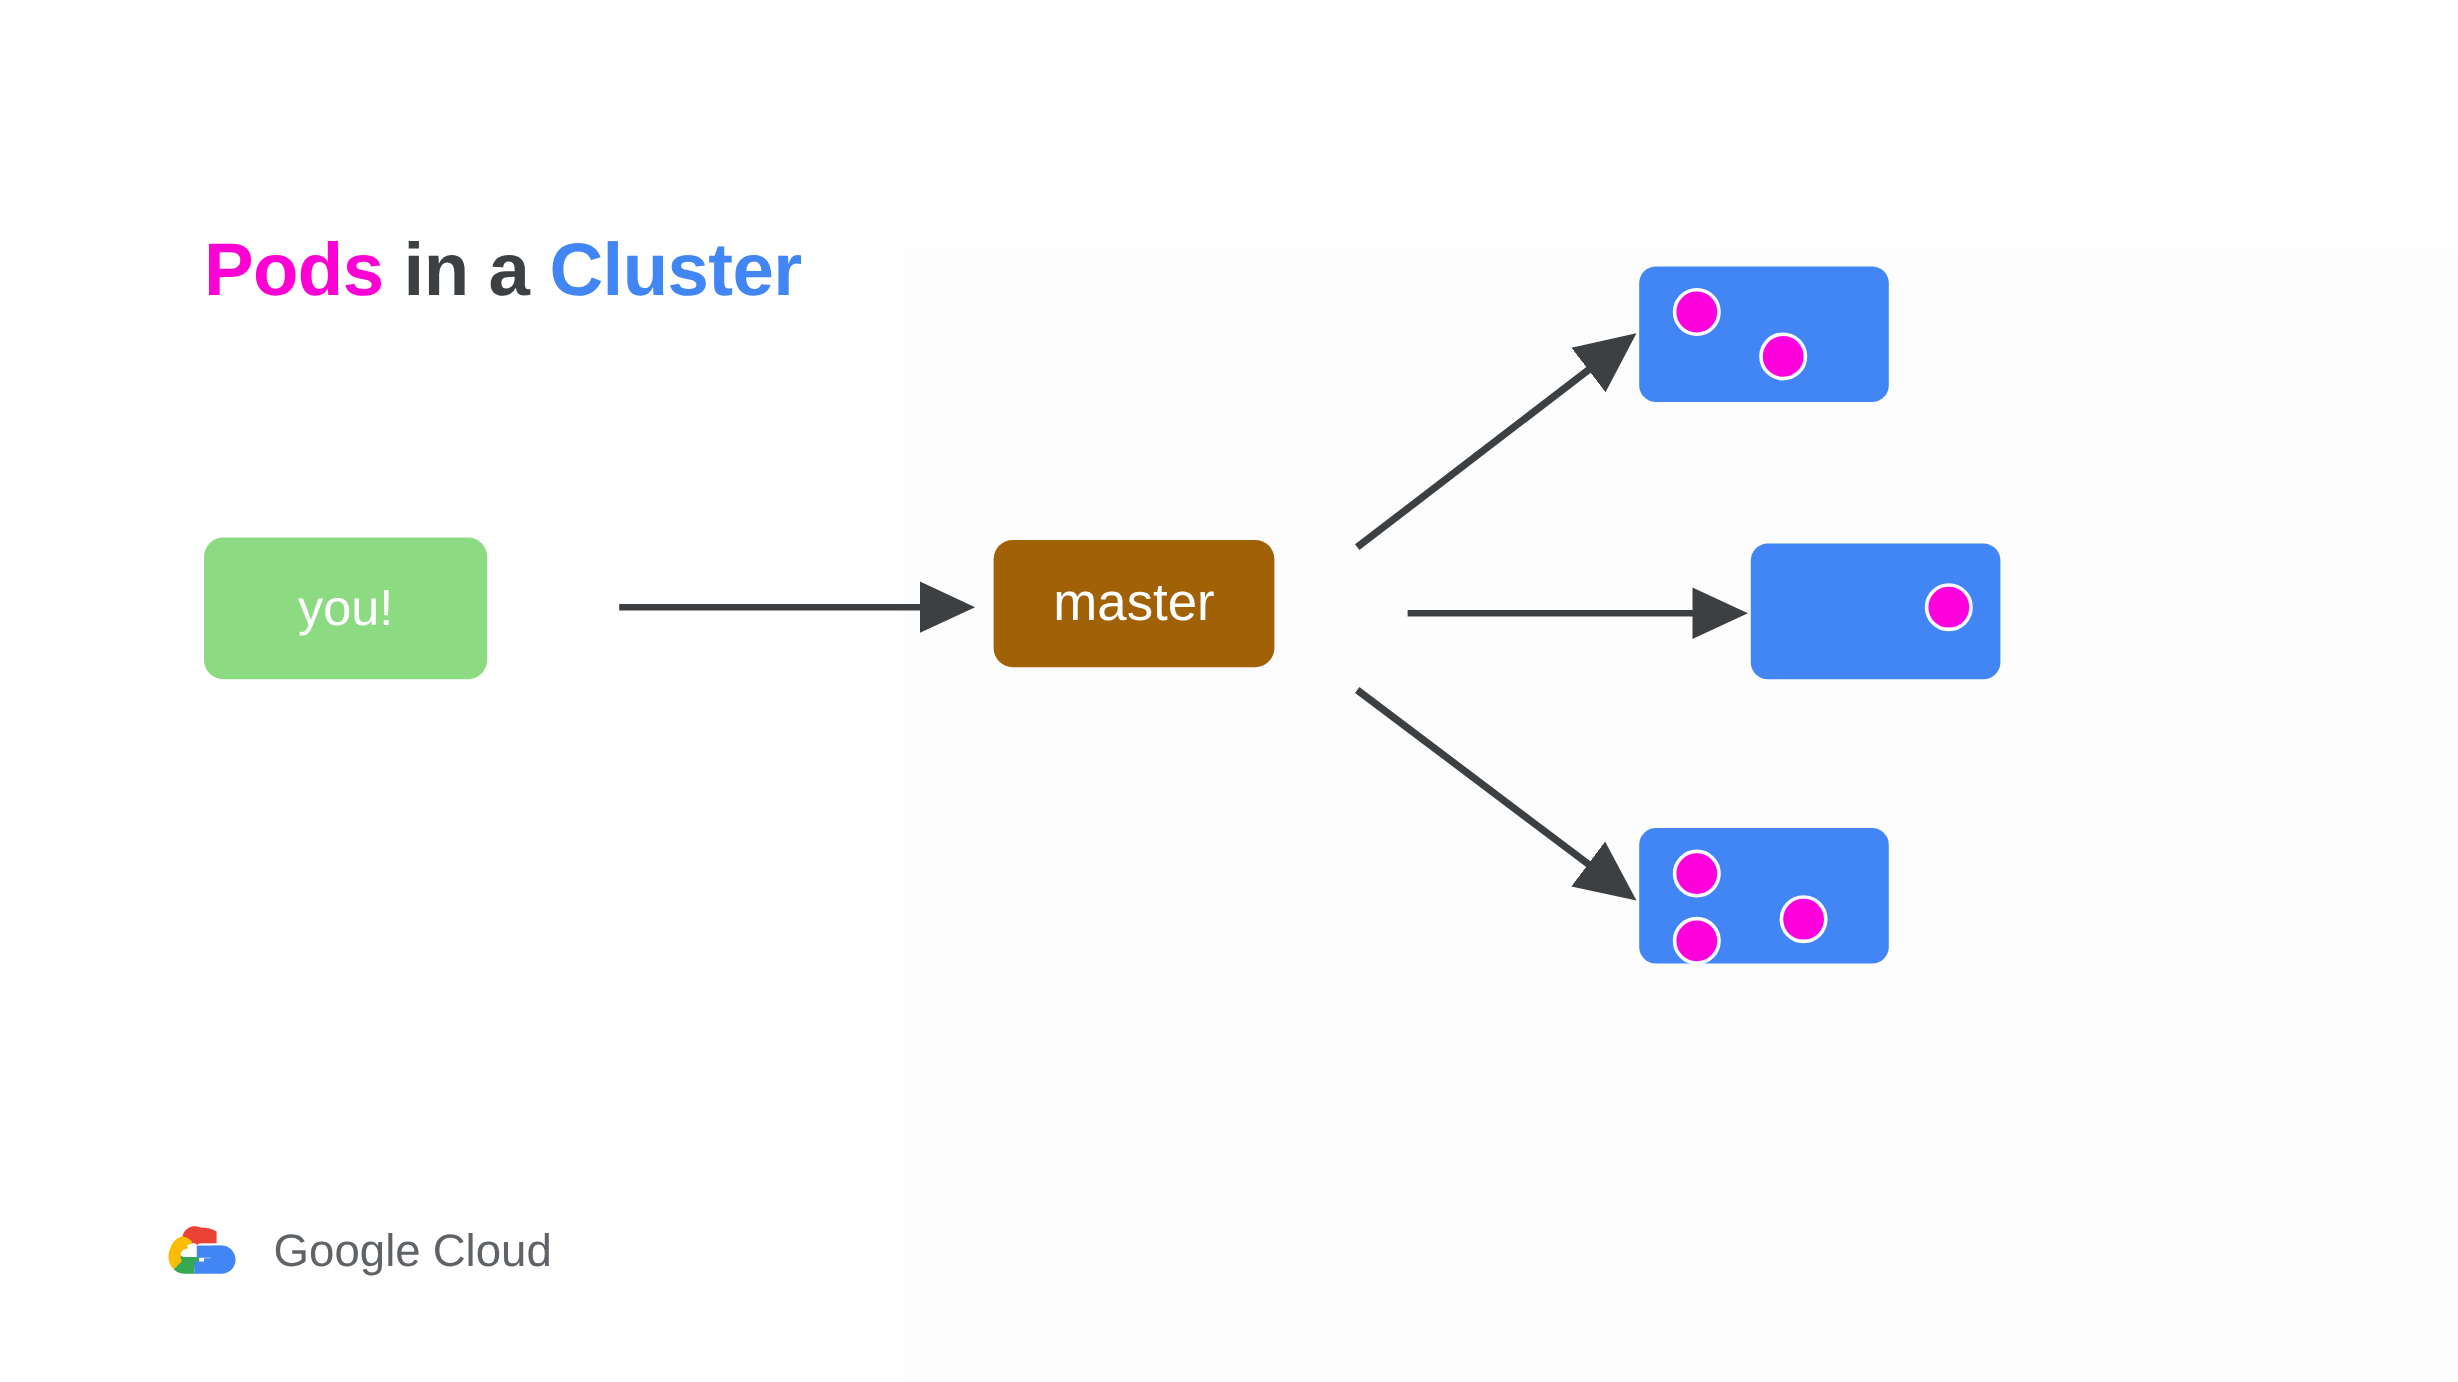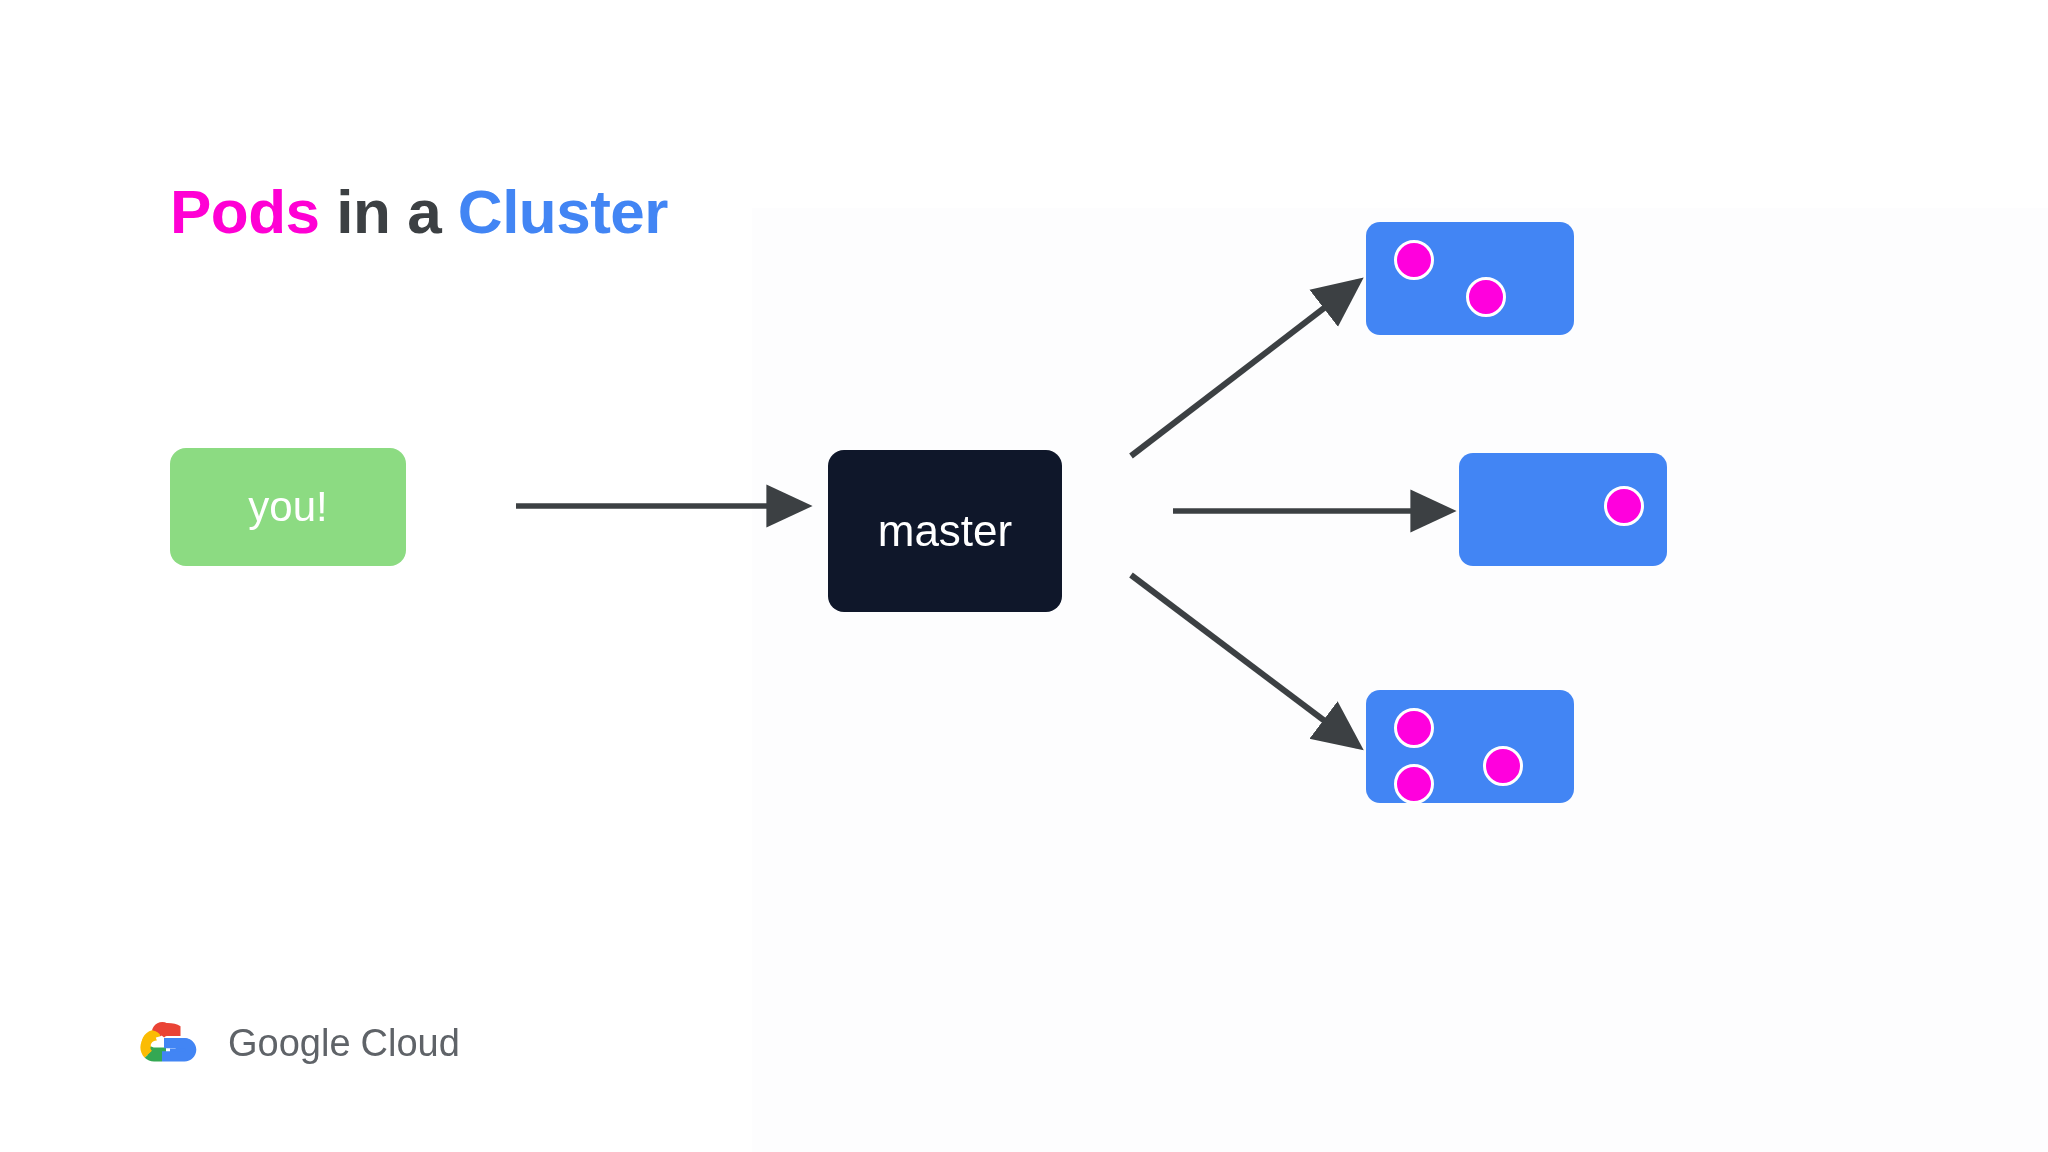--- a/index.html
+++ b/index.html
@@ -27,21 +27,21 @@
     width: 1296px;
     height: 944px;
     background: #fdfdfe;
     pointer-events: none;
   }
 
   
   .title {
     position: absolute;
     left: 170px;
-    top: 178px;
+    top: 192px;
     font-size: 62px;
     font-weight: bold;
     letter-spacing: -0.5px;
     white-space: nowrap;
     line-height: 1.1;
   }
   .title .w-pods    { color: #FF00D4; }
   .title .w-ina     { color: #3C4043; }
   .title .w-cluster { color: #4285F4; }
 
@@ -56,22 +56,22 @@
     top: 448px;
     width: 236px;
     height: 118px;
     background: #8CDB82;
     border-radius: 16px;
   }
   .box-master {
     left: 828px;
     top: 450px;
     width: 234px;
-    height: 162px;
-    background: #0f172a;
+    height: 106px;
+    background: #a16207;
     border-radius: 16px;
   }
   .box-node-1 {
     left: 1366px;
     top: 222px;
     width: 208px;
     height: 113px;
     background: #4285F4;
   }
   .box-node-2 {

